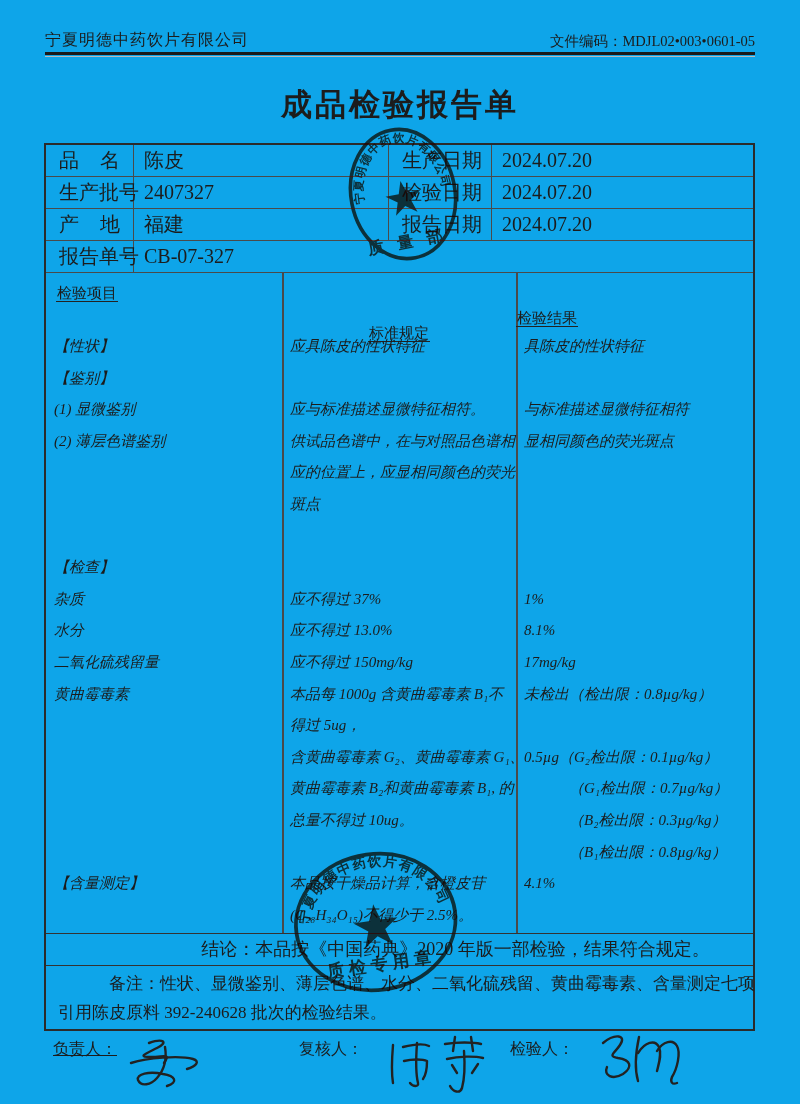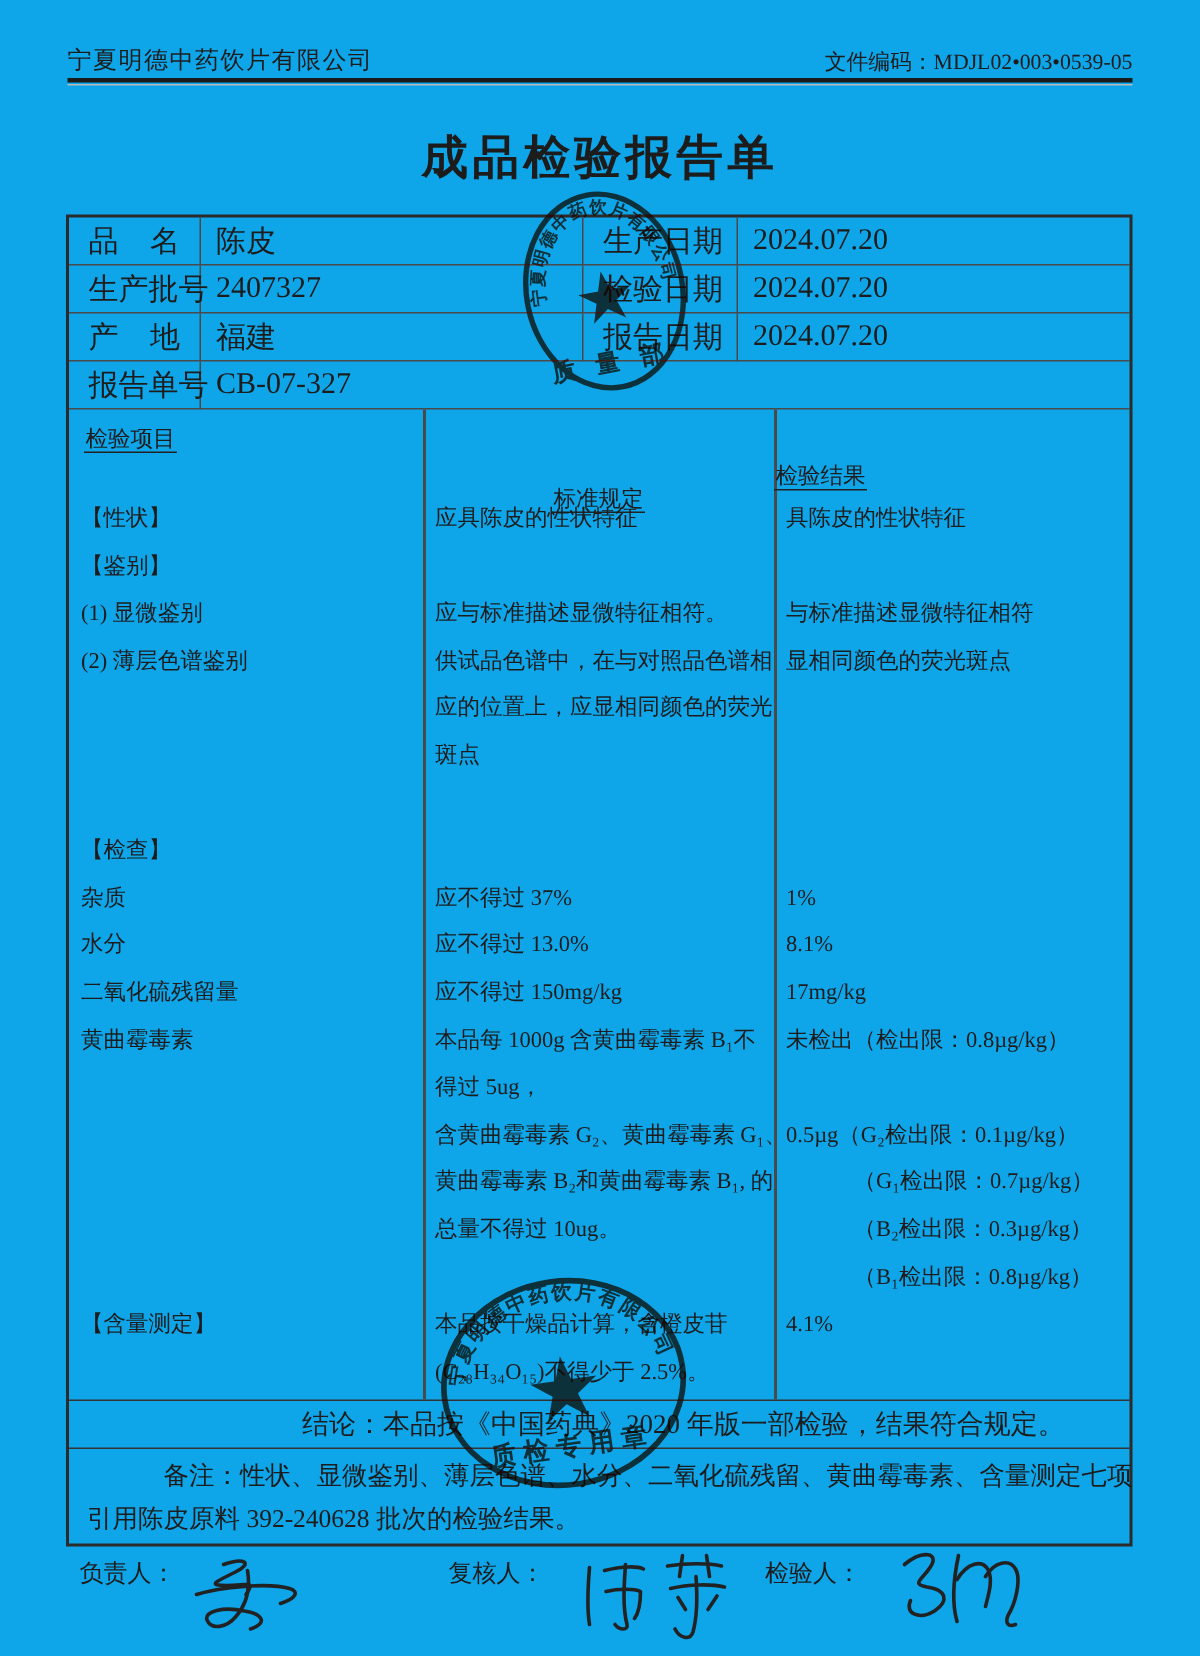--- a/index.html
+++ b/index.html
@@ -37,34 +37,34 @@
   .vline.v1{left:236px;} .vline.v2{left:470px;}
   .col-head{position:absolute;top:9px;height:22px;line-height:22px;}
   .col-head span{border-bottom:1.1px solid #222;padding:0 1px;}
   .head-item{left:10px;}
   .head-standard{left:236px;width:234px;text-align:center;margin-top:40px;}
   .head-result{left:470px;width:212px;margin-top:25px;}
   .lines{position:absolute;top:58px;}
   .lines.la{left:0;width:236px;}
   .lines.lb{left:236px;width:234px;}
   .lines.lc{left:470px;width:237px;}
-  .line{height:31.6px;line-height:31.6px;padding:0 8px;white-space:pre;overflow:visible;}
+  .line{height:31.6px;line-height:31.6px;padding:0 8px;white-space:pre;overflow:visible;font-style:italic;}
 
   
   .conclusion-row{box-sizing:border-box;border-top:1.6px solid #333;height:32px;
                   line-height:30px;text-align:center;padding-left:112px;font-size:18px;white-space:pre;}
   .note-row{box-sizing:border-box;border-top:1.6px solid #333;height:64px;
             padding:3px 12px 0;font-size:17px;line-height:29px;}
   .note-line1{text-indent:3em;white-space:pre;}
   .note-line2{white-space:pre;}
 
   
   .sig-row{position:absolute;left:45px;top:1031px;width:710px;height:72px;font-size:16px;}
   .sig-label{position:absolute;top:8px;white-space:pre;}
-  .sig-label.s1{left:8px;} .sig-label.s2{left:254px;} .sig-label.s3{left:465px;}
+  .sig-label.s1{left:8px;text-decoration:underline;} .sig-label.s2{left:254px;} .sig-label.s3{left:465px;}
   .sig-svg{position:absolute;overflow:visible;}
   .sig-svg path{fill:none;stroke:#222;stroke-width:2.4;stroke-linecap:round;stroke-linejoin:round;}
   .sv1{left:62px;top:2px;} .sv2{left:332px;top:0px;} .sv3{left:528px;top:-4px;}
 
   
   .stamp{position:absolute;overflow:visible;mix-blend-mode:multiply;opacity:0.9;}
   .stamp text{fill:#d0372b;}
   .stamp .ring{fill:none;stroke:#d0372b;}
   .stamp1{left:333px;top:114px;transform:rotate(-11deg);}
   .stamp2{left:286px;top:844px;transform:rotate(-8deg);}
@@ -72,21 +72,21 @@
   .arc-text2{font-size:13.5px;letter-spacing:1.5px;font-weight:bold;}
   .star{font-family:"DejaVu Sans", sans-serif;}
 </style>
 </head>
 <body>
 
 <div class="page">
 
   <div class="doc-header">
     <span class="company">宁夏明德中药饮片有限公司</span>
-    <span class="filecode">文件编码：MDJL02•003•0539-05</span>
+    <span class="filecode">文件编码：MDJL02•003•0601-05</span>
   </div>
   <div class="header-rule"></div>
   <div class="header-rule2"></div>
 
   <div class="doc-title">成品检验报告单</div>
 
   <div class="table-wrap">
 
     <div class="info-grid">
       <div class="cell lbl just br"><span>品名</span></div>

